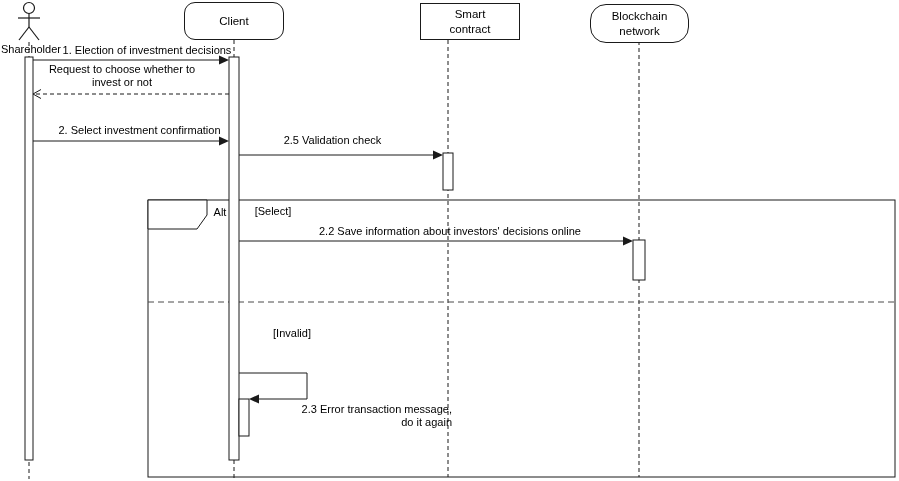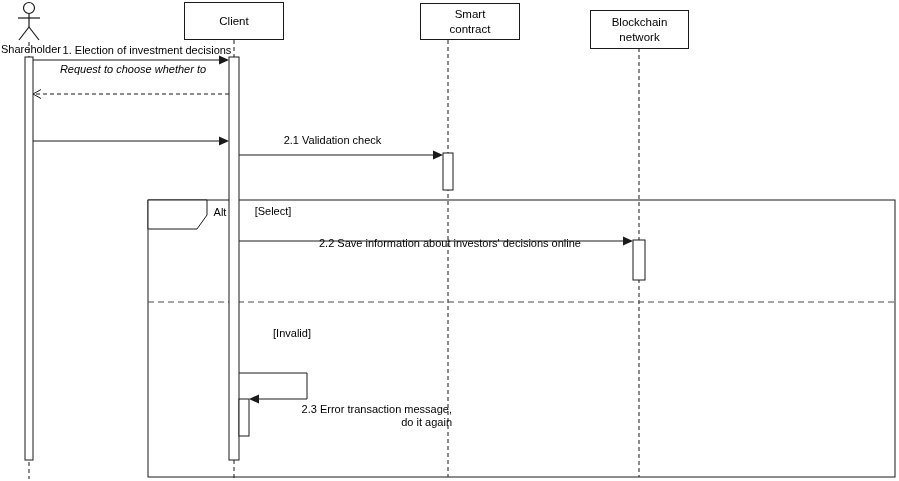--- a/index.html
+++ b/index.html
@@ -89,42 +89,44 @@
     </g>
 
     <g>
       <path d="M239,373 H307 V399 H259" fill="none" stroke="#1a1a1a"></path>
       <polygon points="249,399 259,394.5 259,403.5" fill="#1a1a1a"></polygon>
     </g>
 
     <rect x="239" y="399" width="10" height="37" fill="#ffffff" stroke="#1a1a1a"></rect>
   </svg>
 
-  <div class="pbox" style="left:184px; top:2px; width:100px; height:38px;">
+  <div class="pbox" style="left:184px; top:2px; width:100px; height:38px;border-radius:11px;">
     <span>Client</span>
   </div>
   <div class="pbox" style="left:420px; top:3px; width:100px; height:37px;">
     <span>Smart contract</span>
   </div>
-  <div class="pbox" style="left:590px; top:10px; width:99px; height:39px;">
+  <div class="pbox" style="left:590px; top:4px; width:99px; height:39px;border-radius:16px;">
     <span>Blockchain network</span>
   </div>
 
   <div class="lbl nowrap" style="left:-2px; top:43px; width:66px;">Shareholder</div>
 
   <div class="lbl nowrap" style="left:60px; top:44px; width:174px;">1. Election of investment decisions</div>
 
-  <div class="lbl" style="left:51px; top:63px; width:164px;font-style:italic;">
+  <div class="lbl" style="left:40px; top:63px; width:164px;">
     <div>Request to choose whether to</div>
+    <div>invest or not</div>
   </div>
 
+  <div class="lbl nowrap" style="left:48px; top:124px; width:183px;">2. Select investment confirmation</div>
 
-  <div class="lbl nowrap" style="left:280px; top:134px; width:105px;">2.1 Validation check</div>
+  <div class="lbl nowrap" style="left:280px; top:134px; width:105px;">2.5 Validation check</div>
 
-  <div class="lbl nowrap" style="left:315px; top:237px; width:270px;">2.2 Save information about investors' decisions online</div>
+  <div class="lbl nowrap" style="left:315px; top:225px; width:270px;">2.2 Save information about investors' decisions online</div>
 
   <div class="lbl nowrap" style="left:148px; top:206px; width:56px;padding-left:44px;">Alt</div>
 
   <div class="lbl nowrap" style="left:251px; top:205px; width:44px;">[Select]</div>
 
   <div class="lbl nowrap" style="left:263px; top:327px; width:58px;">[Invalid]</div>
 
   <div class="lbl" style="left:272px; top:403px; width:180px;text-align:right;">
     <div>2.3 Error transaction message,</div>
     <div>do it again</div>

